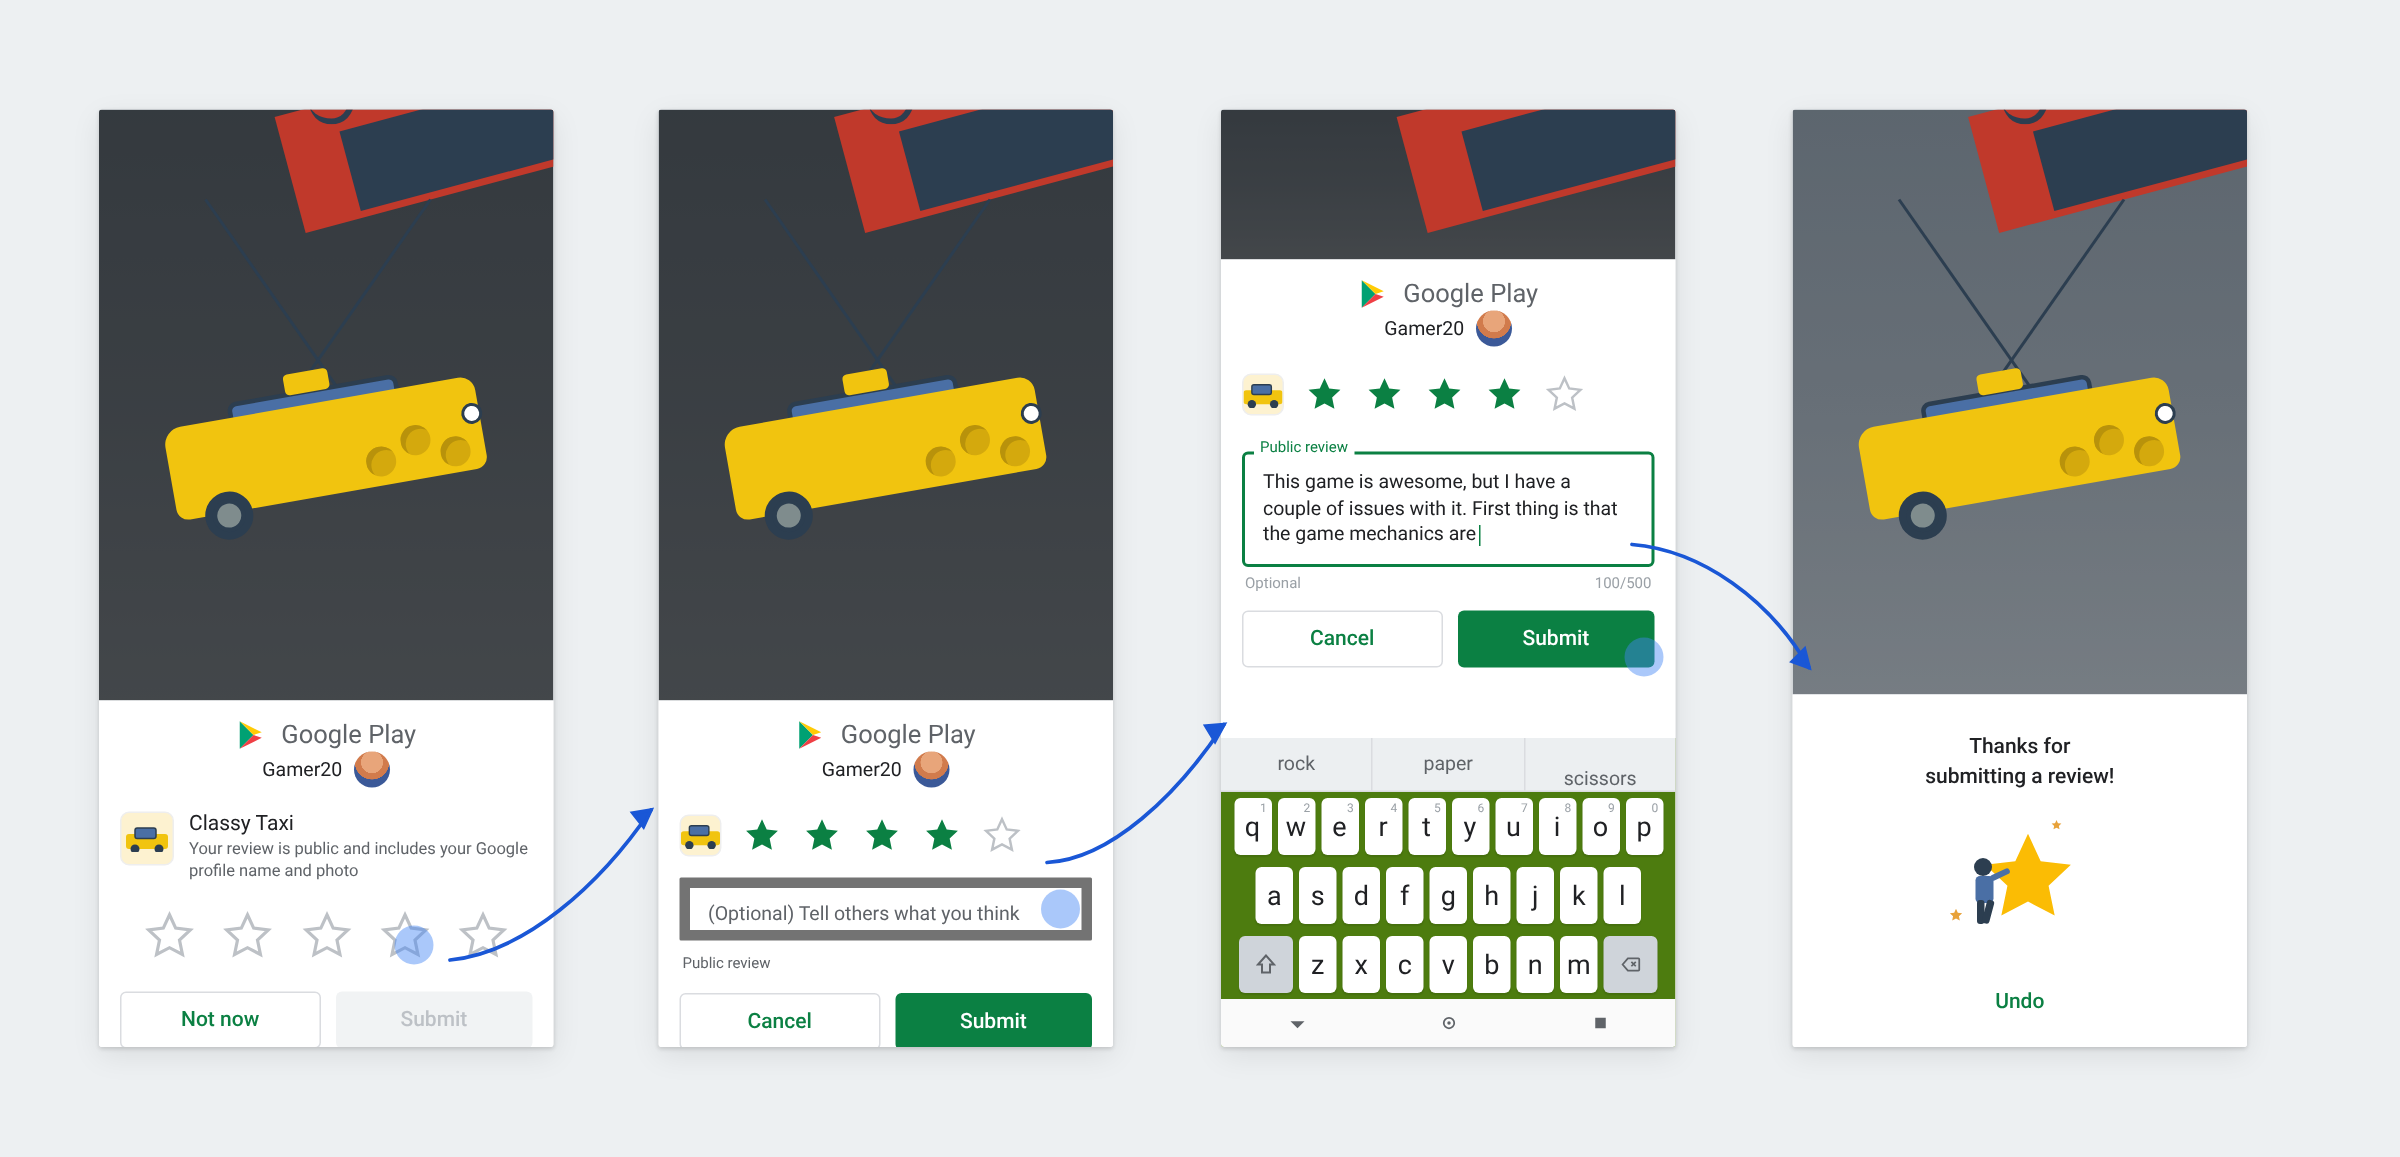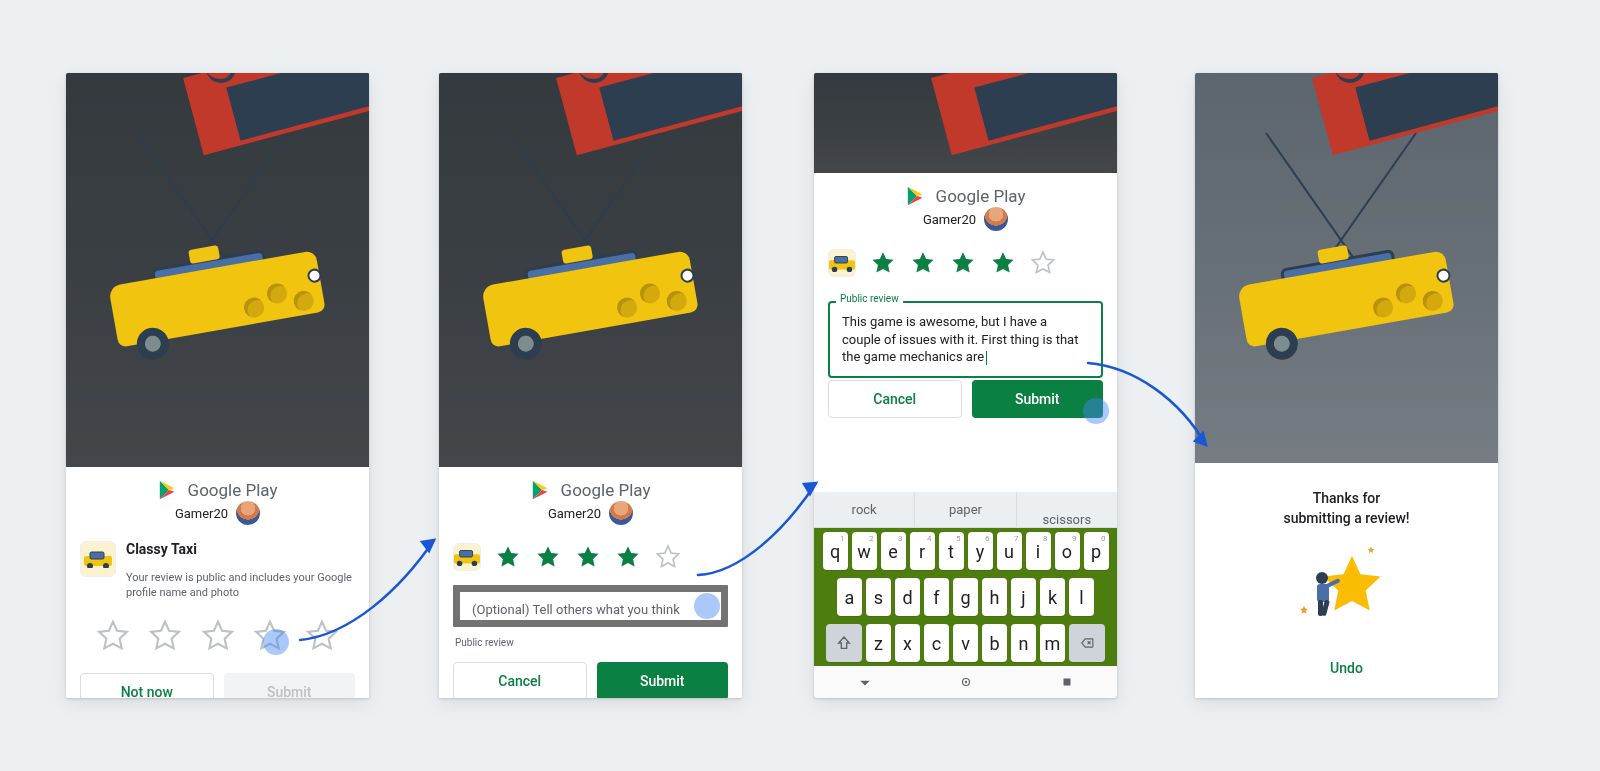--- a/index.html
+++ b/index.html
@@ -46,21 +46,21 @@
   .btn-row{display:flex;gap:10px;padding:0 14px 14px;}
   .btn{flex:1;height:38px;border-radius:4px;font-size:14px;font-weight:500;display:flex;align-items:center;justify-content:center;cursor:pointer;}
   .btn.outline{border:1px solid #dadce0;color:#0b8043;background:#fff;}
   .btn.filled{background:#0b8043;color:#fff;}
   .btn.disabled{background:#f1f3f4;color:#bdc1c6;cursor:default;}
 
   
   .app-info{display:flex;gap:10px;padding:8px 14px 0;}
   .app-icon{width:36px;height:36px;border-radius:6px;background:#fdf2d0;display:flex;align-items:center;justify-content:center;flex:none;border:1px solid #eee;}
   .app-icon svg{width:28px;height:18px;}
-  .app-title{font-size:14px;font-weight:700;color:#202124;margin-bottom:14px;}
+  .app-title{font-size:14px;font-weight:400;color:#202124;margin-bottom:2px;}
   .app-sub{font-size:11px;color:#5f6368;line-height:1.35;}
   .star-row{display:flex;gap:4px;justify-content:space-between;padding:18px 30px 20px;align-items:center;}
   .star{width:34px;height:34px;}
   .star.big svg{width:34px;height:34px;}
   .star-empty{fill:none;stroke:#bdc1c6;stroke-width:1.5;}
 
   
   .rating-bar{display:flex;align-items:center;gap:14px;padding:10px 14px 14px;}
   .rating-bar .app-icon{width:28px;height:28px;}
   .rating-bar .star{width:26px;height:26px;}
@@ -311,20 +311,24 @@
             <use href="#star-path" class="star-fill"></use>
           </svg></div>
       <div class="star"><svg viewBox="0 0 24 24">
             <use href="#star-path" class="star-outline-only"></use>
           </svg></div>
     </div>
     <div class="review-box-wrap">
       <div class="review-label">Public review</div>
       <div class="review-box"><span>This game is awesome, but I have a couple of issues with it. First thing is that the game mechanics are</span><span class="cursor"></span></div>
     </div>
+    <div class="helper-row">
+      <span>Optional</span>
+      <span>100/500</span>
+    </div>
     <div class="btn-row" style="position:relative">
       <div class="btn outline">Cancel</div>
       <div class="btn filled">Submit</div>
       <div class="tap" style="right:8px;top:18px"></div>
     </div>
 
     <div class="kb">
       <div class="suggest">
         <div>rock</div>
         <div>paper</div>

